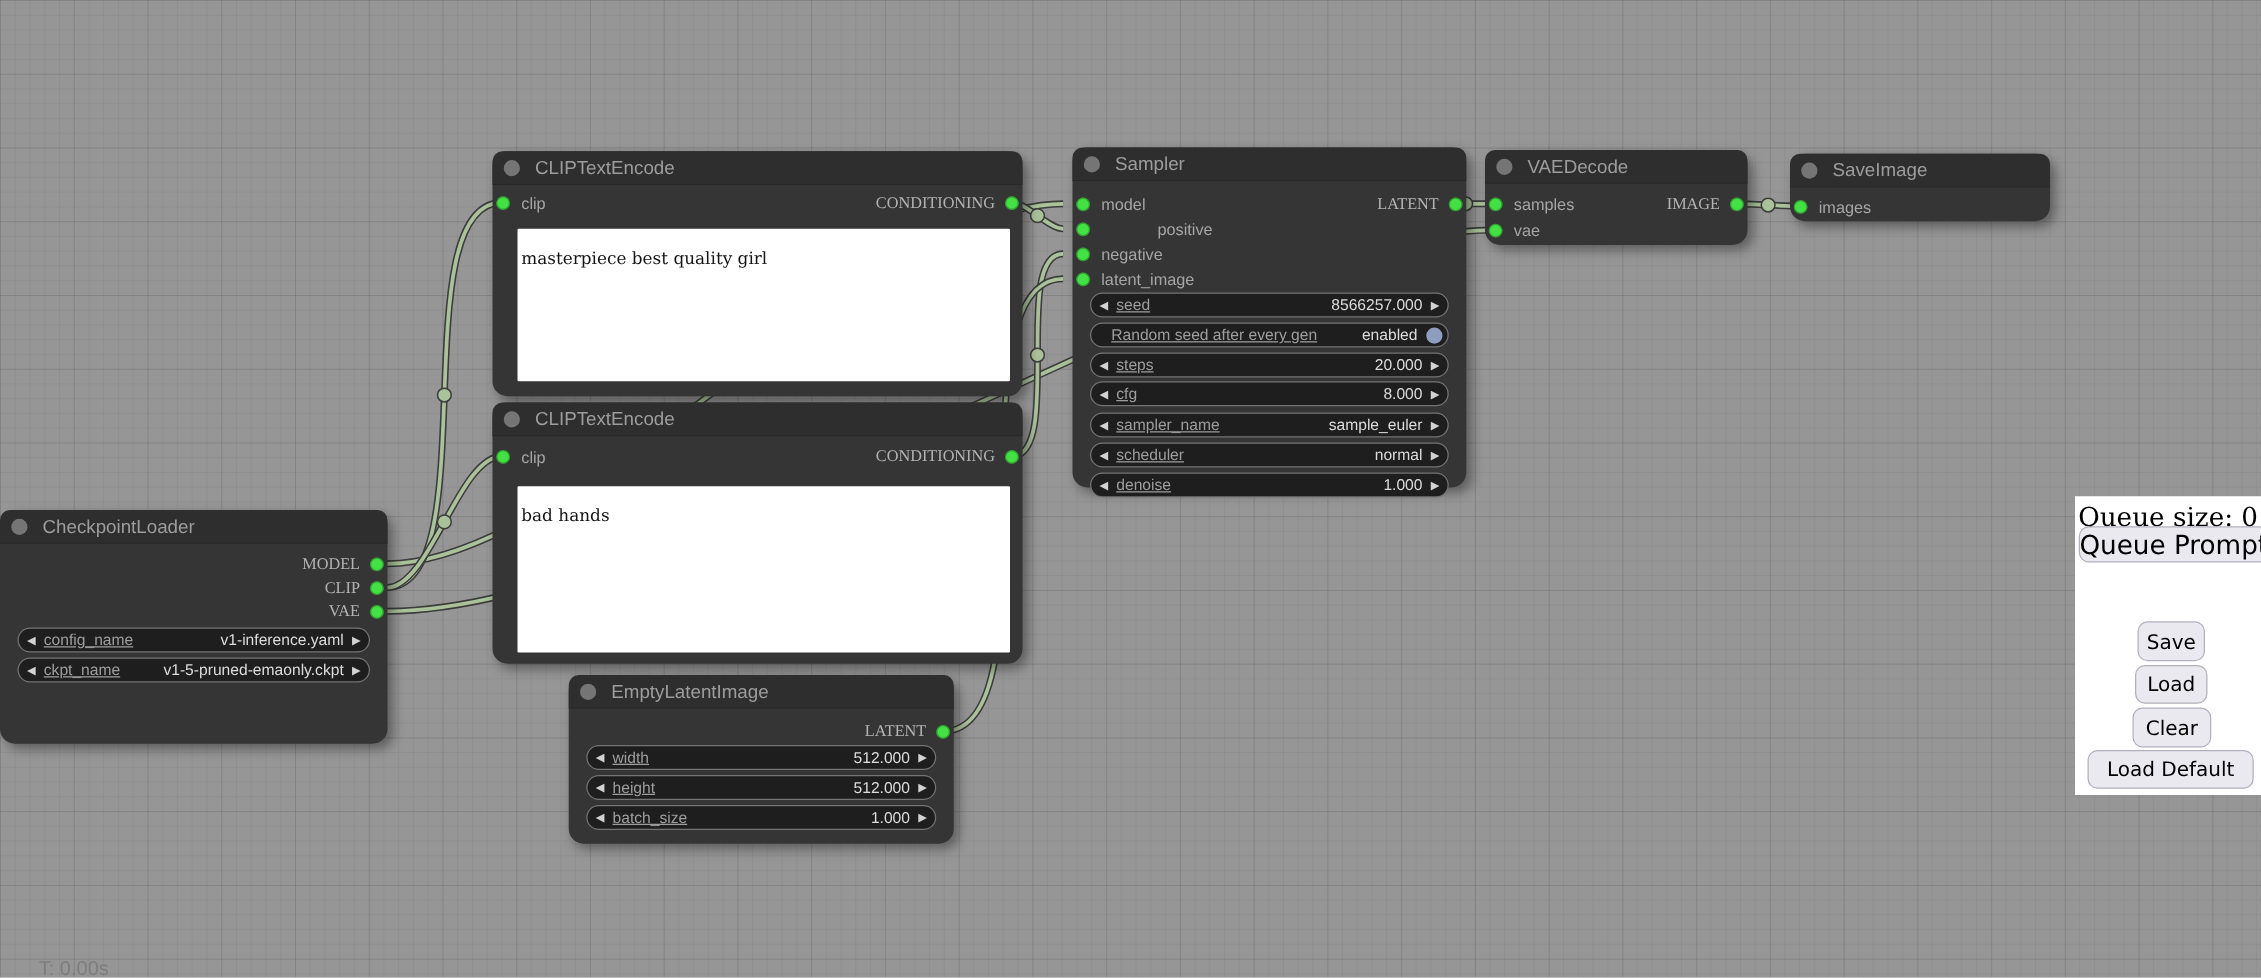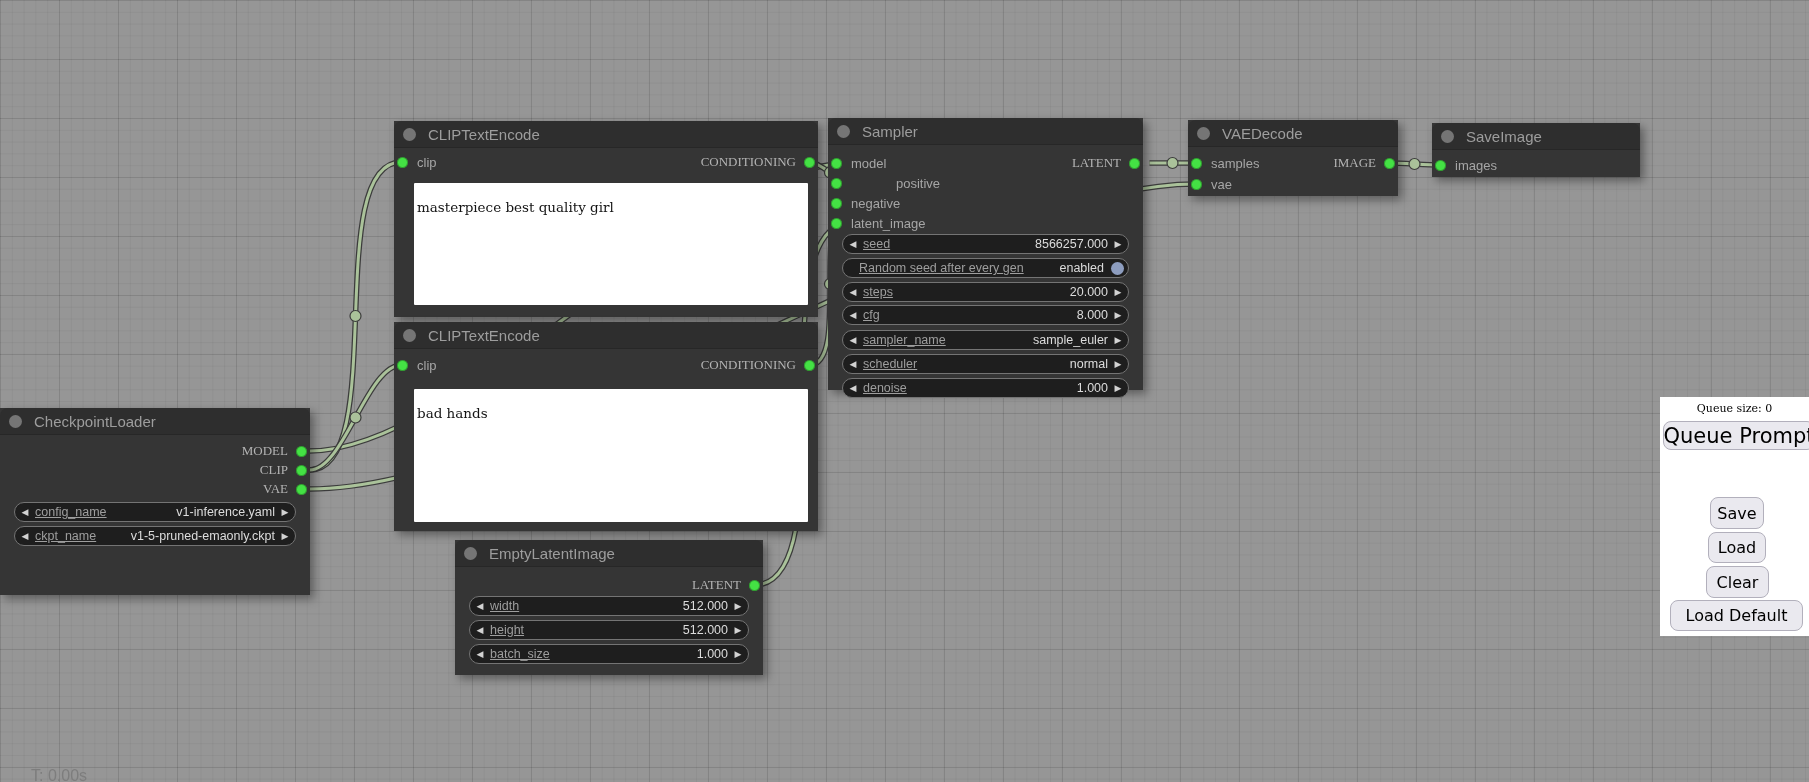--- a/index.html
+++ b/index.html
@@ -9,21 +9,21 @@
     background-color:#969696;
     background-image:
       linear-gradient(rgba(0,0,0,0.085) 1px, transparent 1px),
       linear-gradient(90deg, rgba(0,0,0,0.085) 1px, transparent 1px),
       linear-gradient(rgba(0,0,0,0.045) 1px, transparent 1px),
       linear-gradient(90deg, rgba(0,0,0,0.045) 1px, transparent 1px);
     background-size:59px 59px,59px 59px,11.8px 11.8px,11.8px 11.8px;
   }
   #wires{position:absolute;left:0;top:0;z-index:1;}
   .node{
-    position:absolute;z-index:2;background:#353535;border-radius:0;
+    position:absolute;z-index:2;background:#353535;border-radius:12px;
     box-shadow:4px 4px 9px rgba(0,0,0,0.38);
   }
   .node-title{
     position:absolute;left:0;right:0;top:0;height:26px;background:#2e2e2e;
     border-radius:8px 8px 0 0;border-bottom:1px solid #272727;
     display:flex;align-items:center;
   }
   .title-dot{width:13px;height:13px;border-radius:50%;background:#757575;margin-left:9px;flex:0 0 auto;}
   .title-label{margin-left:12px;font-size:15px;color:#9d9d9d;white-space:nowrap;}
   .slot{position:absolute;height:18px;display:flex;align-items:center;font-size:13px;white-space:nowrap;}
@@ -45,21 +45,21 @@
   .toggle-dot{width:13px;height:13px;border-radius:50%;background:#8d9dbf;margin:0 4px 0 7px;flex:0 0 auto;}
   .prompt-box{
     position:absolute;background:#ffffff;border:none;outline:none;resize:none;
     font-family:"DejaVu Serif",serif;font-size:13.5px;color:#141414;
     padding:16px 3px;box-sizing:border-box;line-height:1.25;border-radius:1px;
   }
   #menu{
     position:absolute;left:1660px;top:397px;width:149px;height:239px;z-index:3;
     background:#ffffff;font-family:"DejaVu Sans",sans-serif;
   }
-  #queue-size{margin-top:5px;text-align:center;font-family:"DejaVu Serif",serif;font-size:11px;color:#000;}
+  #queue-size{margin-top:5px;text-align:center;font-family:"DejaVu Serif",serif;font-size:21px;color:#000;}
   .menu-btn{
     position:absolute;box-sizing:border-box;background:#eae9ef;border:1px solid #b2b0bc;
     border-radius:8px;display:flex;align-items:center;justify-content:center;
     font-size:16px;color:#000;cursor:pointer;white-space:nowrap;
   }
   #btn-queue-prompt{left:3px;top:24px;width:152px;height:29px;font-size:21px;}
   #btn-save{left:50px;top:100px;width:54px;height:32px;}
   #btn-load{left:48px;top:135px;width:58px;height:31px;}
   #btn-clear{left:46px;top:169px;width:63px;height:32px;}
   #btn-load-default{left:10px;top:203px;width:133px;height:31px;}
@@ -199,21 +199,21 @@
           <span class="wvalue">512.000</span>
           <span class="arrow">▶</span>
         </div>
         <div class="widget" style="top: 104px;">
           <span class="arrow">◀</span>
           <span class="wlabel">batch_size</span>
           <span class="wvalue">1.000</span>
           <span class="arrow">▶</span>
         </div>
       </div>
-      <div class="node" style="left: 828px; top: 118px; width: 315px; height: 272px;">
+      <div class="node" style="left: 858px; top: 118px; width: 315px; height: 272px;">
         <div class="node-title">
           <div class="title-dot"></div>
           <div class="title-label">Sampler</div>
         </div>
         <div class="slot in" style="top: 36px;">
           <div class="port"></div>
           <span class="slot-label">model</span>
         </div>
         <div class="slot in" style="top: 56px; gap: 45px;">
           <div class="port"></div>

